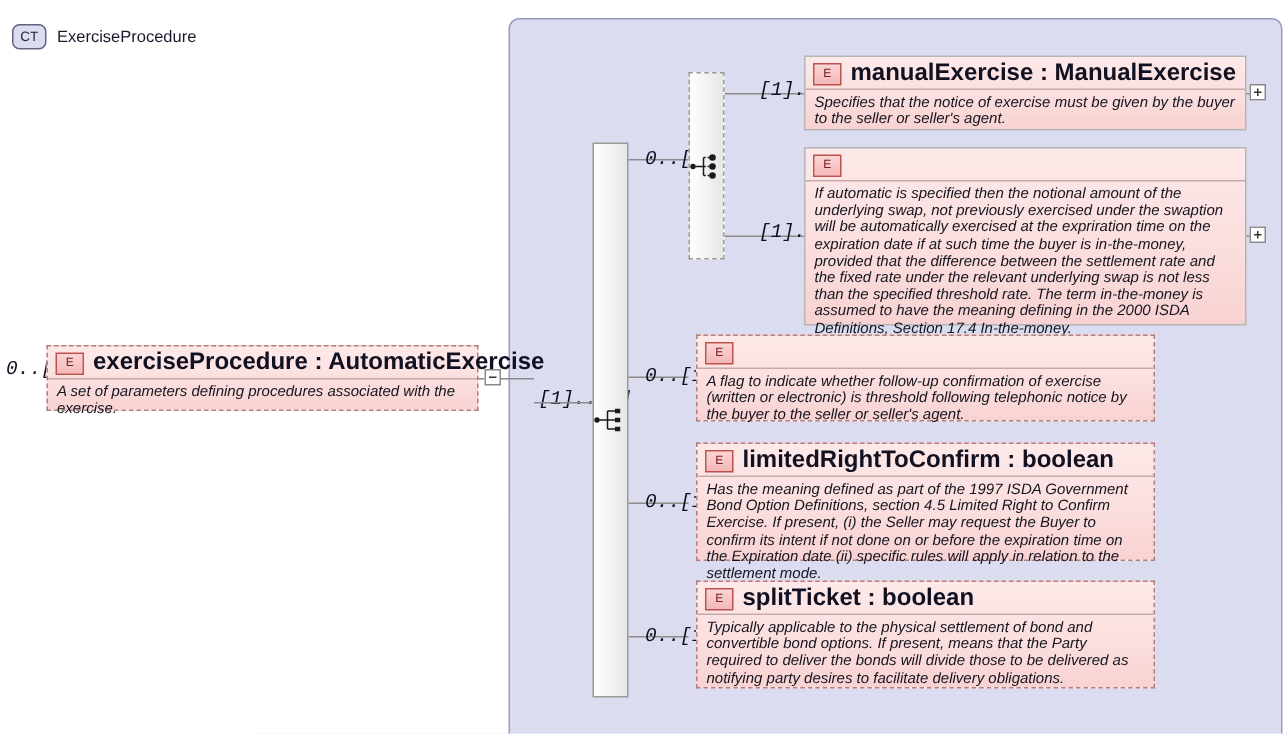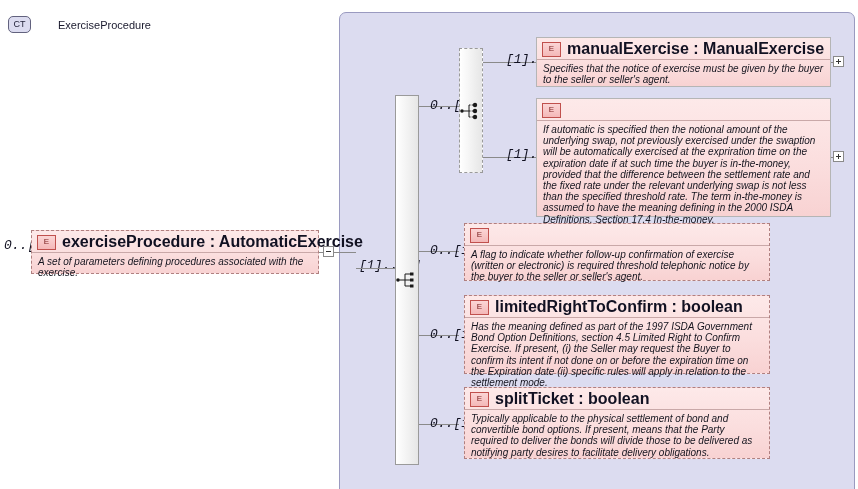--- a/index.html
+++ b/index.html
@@ -53,21 +53,20 @@
     line-height: 14px;
     text-align: center;
     color: #23233a;
     font-family: "Liberation Sans", sans-serif;
     letter-spacing: 0px;
   }
   .ct-title {
     font-size: 11px;
     color: #1a1a2e;
     font-family: "Liberation Sans", sans-serif;
-    margin-left: 20px;
   }
 
   
   .ct-annotation {
     position: absolute;
     left: 344px;
     top: 464px;
     width: 506px;
     height: 17px;
     border-top: 1px solid #9a9ac0;
@@ -275,21 +274,21 @@
     <div class="elem-desc">If automatic is specified then the notional amount of the underlying swap, not previously exercised under the swaption will be automatically exercised at the expriration time on the expiration date if at such time the buyer is in-the-money, provided that the difference between the settlement rate and the fixed rate under the relevant underlying swap is not less than the specified threshold rate. The term in-the-money is assumed to have the meaning defining in the 2000 ISDA Definitions, Section 17.4 In-the-money.</div>
   </div>
   <div class="hline" style="left:831px; top:147px; width:2px;"></div>
   <div class="toggle plus" style="left:833px; top:141px;"></div>
 
   <div class="card" style="left:430px; top:233px;">0..[1]</div>
   <div class="elem" style="left:464px; top:213px; width:306px; height:58px;">
     <div class="elem-head">
       <div class="e-badge">E</div>
     </div>
-    <div class="elem-desc">A flag to indicate whether follow-up confirmation of exercise (written or electronic) is required threshold telephonic notice by the buyer to the seller or seller's agent.</div>
+    <div class="elem-desc">A flag to indicate whether follow-up confirmation of exercise (written or electronic) is threshold following telephonic notice by the buyer to the seller or seller's agent.</div>
   </div>
 
   <div class="card" style="left:430px; top:317px;">0..[1]</div>
   <div class="elem" style="left:464px; top:285px; width:306px; height:79px;">
     <div class="elem-head">
       <div class="e-badge">E</div>
       <div class="e-name">limitedRightToConfirm : boolean</div>
     </div>
     <div class="elem-desc">Has the meaning defined as part of the 1997 ISDA Government Bond Option Definitions, section 4.5 Limited Right to Confirm Exercise. If present, (i) the Seller may request the Buyer to confirm its intent if not done on or before the expiration time on the Expiration date (ii) specific rules will apply in relation to the settlement mode.</div>
   </div>

